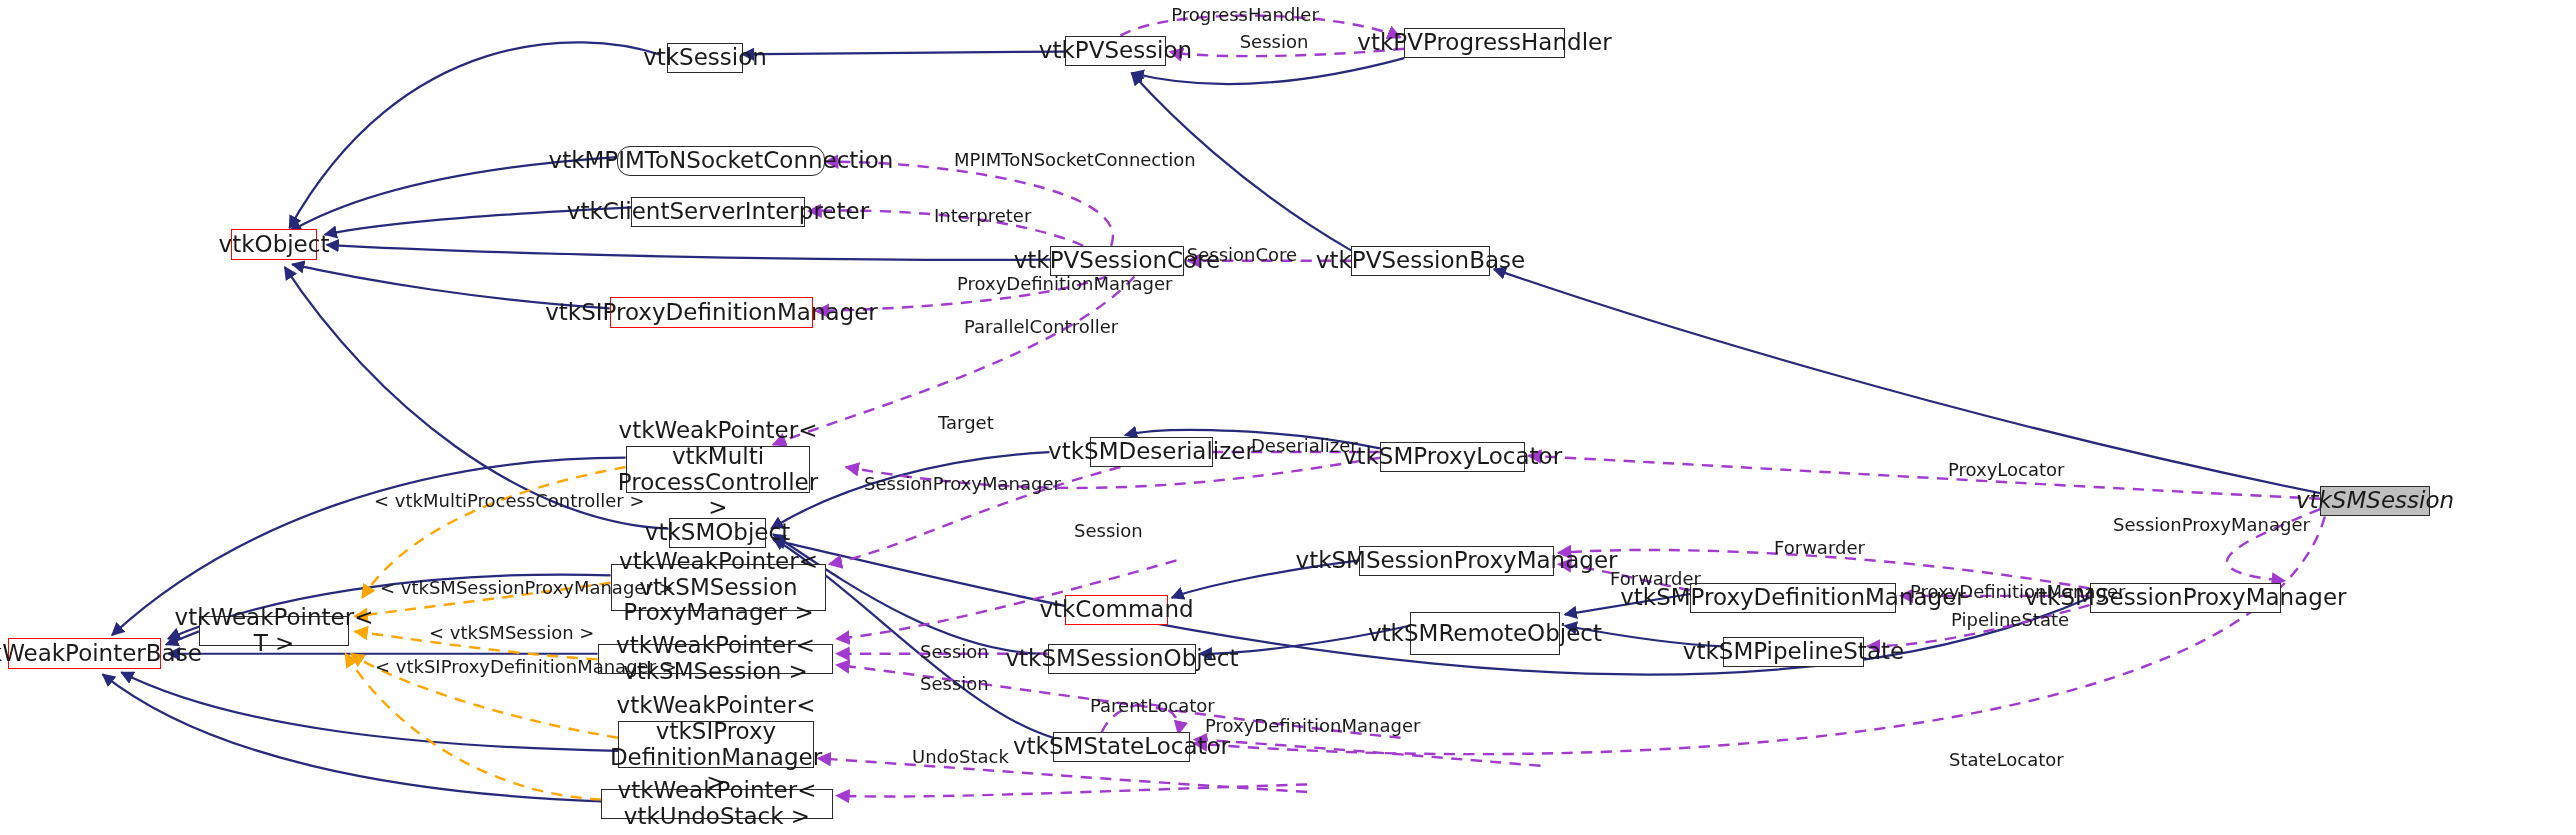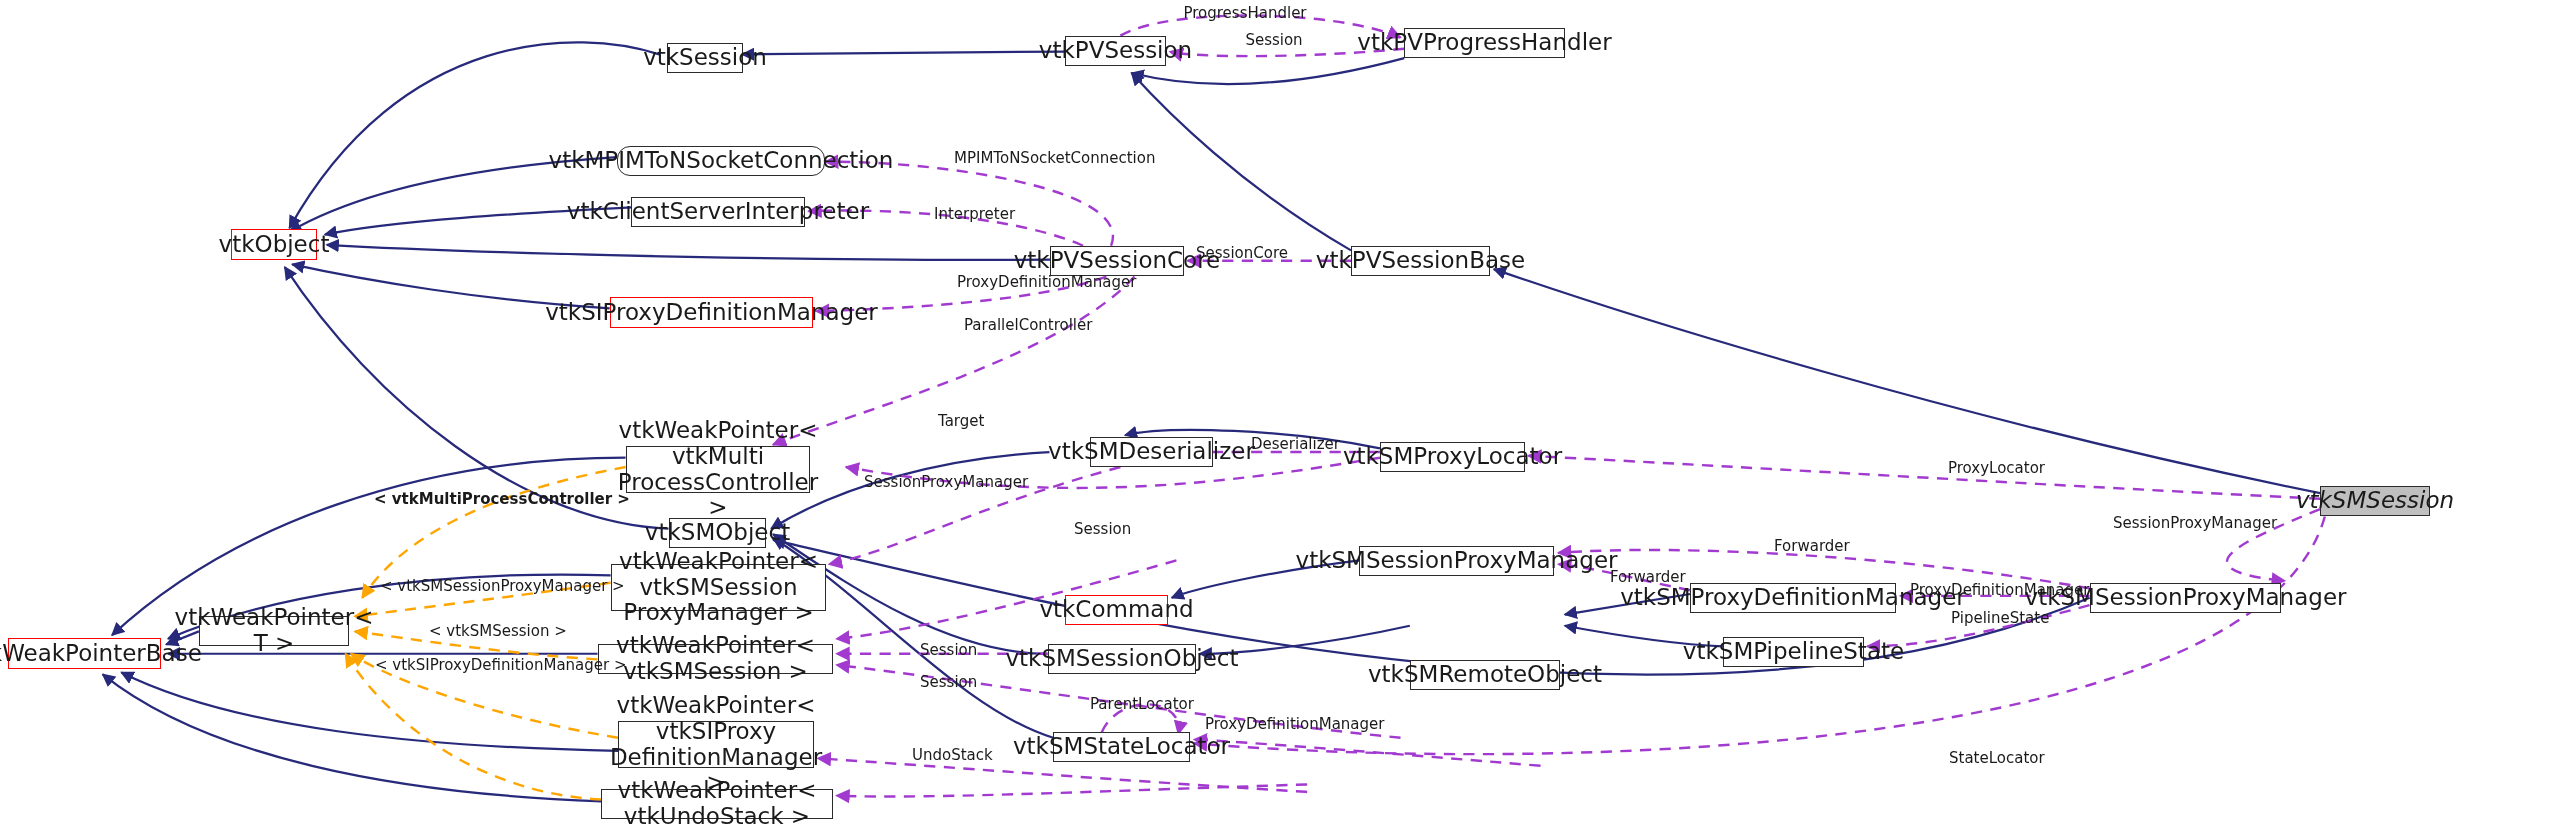--- a/index.html
+++ b/index.html
@@ -20,21 +20,21 @@
     line-height:1.12;
     color:#1a1a1a;
     white-space:pre-line;
     padding:0 5.6px;
     letter-spacing:0px;
   }
   .node.red{border-color:#ff0000;}
   .node.current{background:#bfbfbf;border-color:#2b2b2b;}
   .edge-label{
     position:absolute;
-    font-size:15px;
+    font-size:18px;
     color:#1a1a1a;
     white-space:nowrap;
     background:transparent;
     line-height:1;
   }
 </style>
 </head>
 <body>
 
 <div id="diagram">
@@ -184,21 +184,21 @@
       <div class="node" style="left: 1049px; top: 437px; width: 123px; height: 30px; margin-left: 41px;">vtkSMDeserializer</div>
       <div class="node" style="left: 1380px; top: 442px; width: 145px; height: 30px;">vtkSMProxyLocator</div>
       <div class="node current" style="left: 2320px; top: 486px; width: 110px; height: 30px; font-style: italic;">vtkSMSession</div>
       <div class="node" style="left: 669px; top: 518px; width: 97px; height: 30px;">vtkSMObject</div>
       <div class="node" style="left: 1359px; top: 546px; width: 195px; height: 30px;">vtkSMSessionProxyManager</div>
       <div class="node" style="left: 611px; top: 564px; width: 215px; height: 47px;">vtkWeakPointer&lt; vtkSMSession
 ProxyManager &gt;</div>
       <div class="node" style="left: 1690px; top: 583px; width: 206px; height: 30px;">vtkSMProxyDefinitionManager</div>
       <div class="node" style="left: 2090px; top: 583px; width: 191px; height: 30px;">vtkSMSessionProxyManager</div>
       <div class="node red" style="left: 1065px; top: 595px; width: 103px; height: 30px;">vtkCommand</div>
-      <div class="node" style="left: 1410px; top: 612px; width: 150px; height: 30px; margin-top: 48px;">vtkSMRemoteObject</div>
+      <div class="node" style="left: 1410px; top: 612px; width: 150px; height: 43px;">vtkSMRemoteObject</div>
       <div class="node" style="left: 199px; top: 616px; width: 150px; height: 30px;">vtkWeakPointer&lt; T &gt;</div>
       <div class="node" style="left: 1723px; top: 637px; width: 141px; height: 30px;">vtkSMPipelineState</div>
       <div class="node red" style="left: 7.5px; top: 638px; width: 153px; height: 31px;">vtkWeakPointerBase</div>
       <div class="node" style="left: 598px; top: 644px; width: 235px; height: 30px;">vtkWeakPointer&lt; vtkSMSession &gt;</div>
       <div class="node" style="left: 1048px; top: 644px; width: 148px; height: 30px;">vtkSMSessionObject</div>
       <div class="node" style="left: 1053px; top: 732px; width: 137px; height: 30px;">vtkSMStateLocator</div>
       <div class="node" style="left: 618px; top: 721px; width: 196px; height: 47px;">vtkWeakPointer&lt; vtkSIProxy
 DefinitionManager &gt;</div>
       <div class="node" style="left: 601px; top: 789px; width: 232px; height: 30px;">vtkWeakPointer&lt; vtkUndoStack &gt;</div>
     </div>
@@ -208,21 +208,21 @@
       <span class="edge-label" style="left: 954px; top: 151px;">MPIMToNSocketConnection</span>
       <span class="edge-label" style="left: 934px; top: 207px;">Interpreter</span>
       <span class="edge-label" style="left: 1242px; top: 246px; transform: translateX(-50%);">SessionCore</span>
       <span class="edge-label" style="left: 957px; top: 275px;">ProxyDefinitionManager</span>
       <span class="edge-label" style="left: 964px; top: 318px;">ParallelController</span>
       <span class="edge-label" style="left: 938px; top: 414px;">Target</span>
       <span class="edge-label" style="left: 1251px; top: 437px;">Deserializer</span>
       <span class="edge-label" style="left: 1948px; top: 461px;">ProxyLocator</span>
       <span class="edge-label" style="left: 864px; top: 475px;">SessionProxyManager</span>
       <span class="edge-label" style="left: 2113px; top: 516px;">SessionProxyManager</span>
-      <span class="edge-label" style="left: 374px; top: 492px; font-weight: bold;">&lt; vtkMultiProcessController &gt;</span>
+      <span class="edge-label" style="left: 374px; top: 492px;">&lt; vtkMultiProcessController &gt;</span>
       <span class="edge-label" style="left: 1074px; top: 522px;">Session</span>
       <span class="edge-label" style="left: 1774px; top: 539px;">Forwarder</span>
       <span class="edge-label" style="left: 1610px; top: 570px;">Forwarder</span>
       <span class="edge-label" style="left: 380px; top: 579px;">&lt; vtkSMSessionProxyManager &gt;</span>
       <span class="edge-label" style="left: 1910px; top: 583px;">ProxyDefinitionManager</span>
       <span class="edge-label" style="left: 1951px; top: 611px;">PipelineState</span>
       <span class="edge-label" style="left: 429px; top: 624px;">&lt; vtkSMSession &gt;</span>
       <span class="edge-label" style="left: 375px; top: 658px;">&lt; vtkSIProxyDefinitionManager &gt;</span>
       <span class="edge-label" style="left: 920px; top: 643px;">Session</span>
       <span class="edge-label" style="left: 920px; top: 675px;">Session</span>

